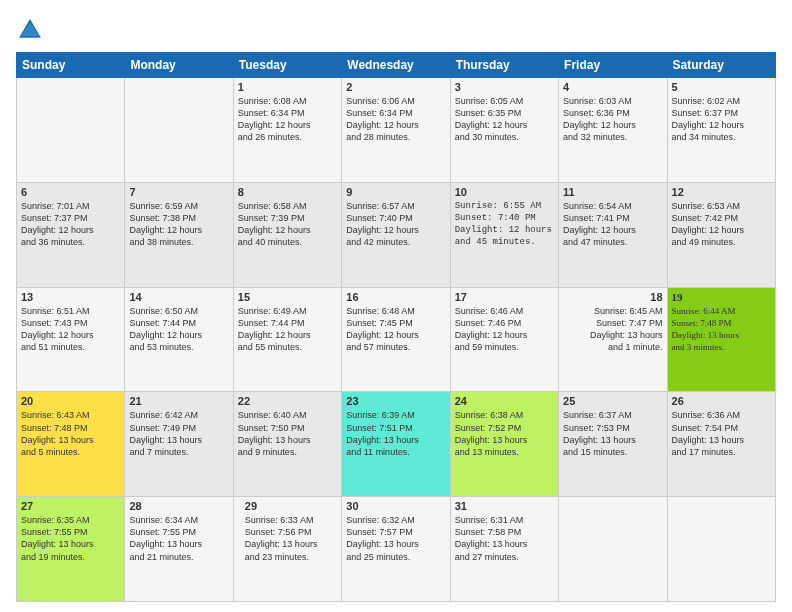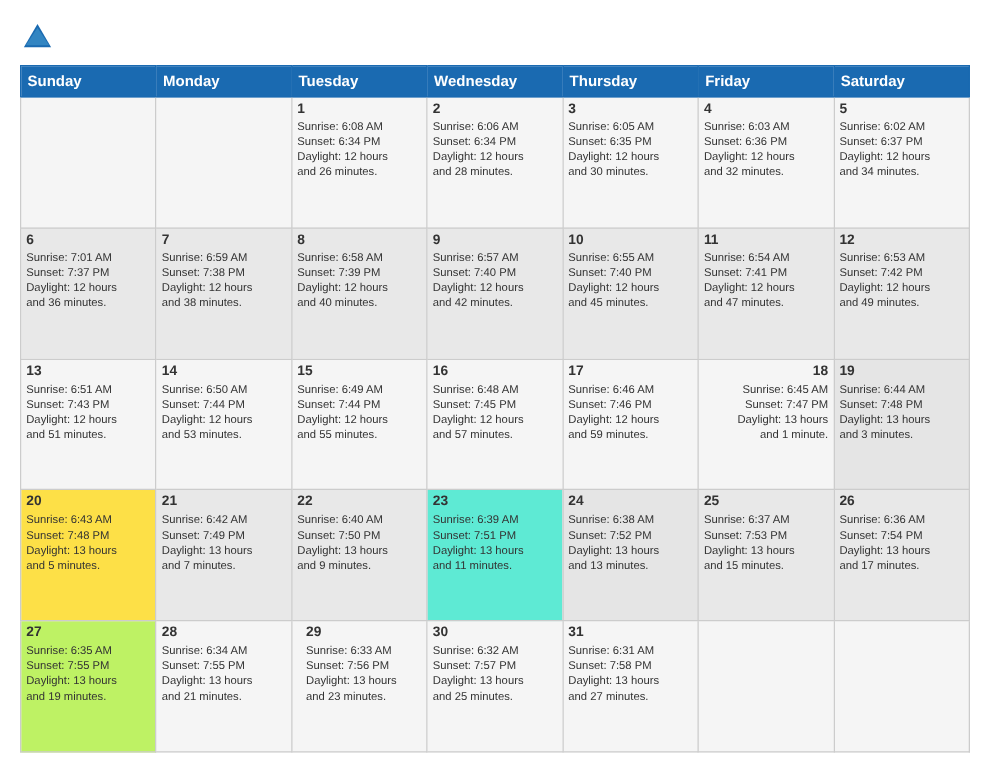--- a/index.html
+++ b/index.html
@@ -200,21 +200,21 @@
           </td>
           <td style="background: rgb(232, 232, 232);">
             <span class="day-num">9</span>
             <div class="day-info" style="white-space: pre-line;">Sunrise: 6:57 AM
 Sunset: 7:40 PM
 Daylight: 12 hours
 and 42 minutes.</div>
           </td>
           <td style="background: rgb(232, 232, 232);">
             <span class="day-num">10</span>
-            <div class="day-info" style="white-space: pre-line;">Sunrise: 6:55 AM
+            <div class="day-info" style="white-space: pre-line; font-family: Liberation Mono, monospace;">Sunrise: 6:55 AM
 Sunset: 7:40 PM
 Daylight: 12 hours
 and 45 minutes.</div>
           </td>
           <td style="background: rgb(232, 232, 232);">
             <span class="day-num">11</span>
             <div class="day-info" style="white-space: pre-line;">Sunrise: 6:54 AM
 Sunset: 7:41 PM
 Daylight: 12 hours
 and 47 minutes.</div>
@@ -263,21 +263,21 @@
 Daylight: 12 hours
 and 59 minutes.</div>
           </td>
           <td style="background: rgb(245, 245, 245); text-align: right;">
             <span class="day-num">18</span>
             <div class="day-info" style="white-space: pre-line;">Sunrise: 6:45 AM
 Sunset: 7:47 PM
 Daylight: 13 hours
 and 1 minute.</div>
           </td>
-          <td style="background: #e5e5e5;">
+          <td style="background: #84cc16; font-family: Liberation Serif, serif;">
             <span class="day-num">19</span>
             <div class="day-info" style="white-space: pre-line;">Sunrise: 6:44 AM
 Sunset: 7:48 PM
 Daylight: 13 hours
 and 3 minutes.</div>
           </td>
         </tr>
         <tr>
           <td style="background: #fde047;">
             <span class="day-num">20</span>
@@ -300,21 +300,21 @@
 Daylight: 13 hours
 and 9 minutes.</div>
           </td>
           <td style="background: #5eead4;">
             <span class="day-num">23</span>
             <div class="day-info" style="white-space: pre-line;">Sunrise: 6:39 AM
 Sunset: 7:51 PM
 Daylight: 13 hours
 and 11 minutes.</div>
           </td>
-          <td style="background: #e5e5e5;">
+          <td style="background: #bef264;">
             <span class="day-num">24</span>
             <div class="day-info" style="white-space: pre-line;">Sunrise: 6:38 AM
 Sunset: 7:52 PM
 Daylight: 13 hours
 and 13 minutes.</div>
           </td>
           <td style="background: rgb(232, 232, 232);">
             <span class="day-num">25</span>
             <div class="day-info" style="white-space: pre-line;">Sunrise: 6:37 AM
 Sunset: 7:53 PM

